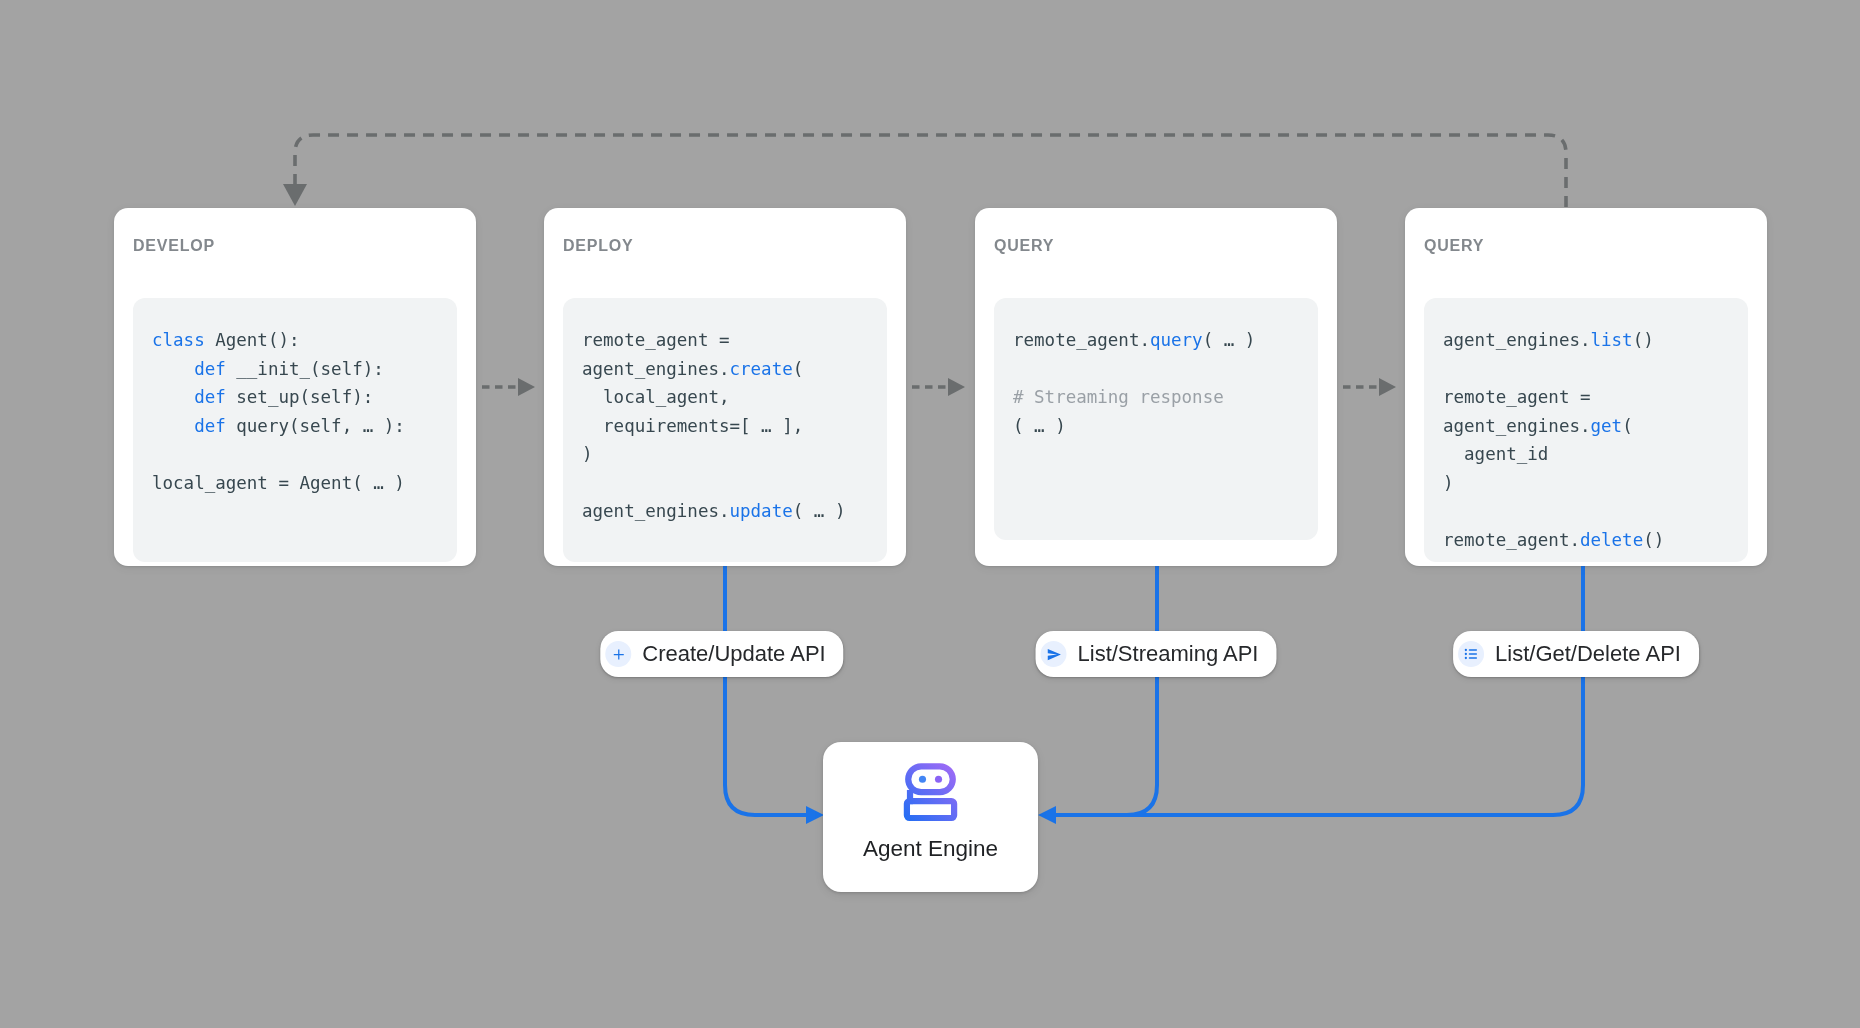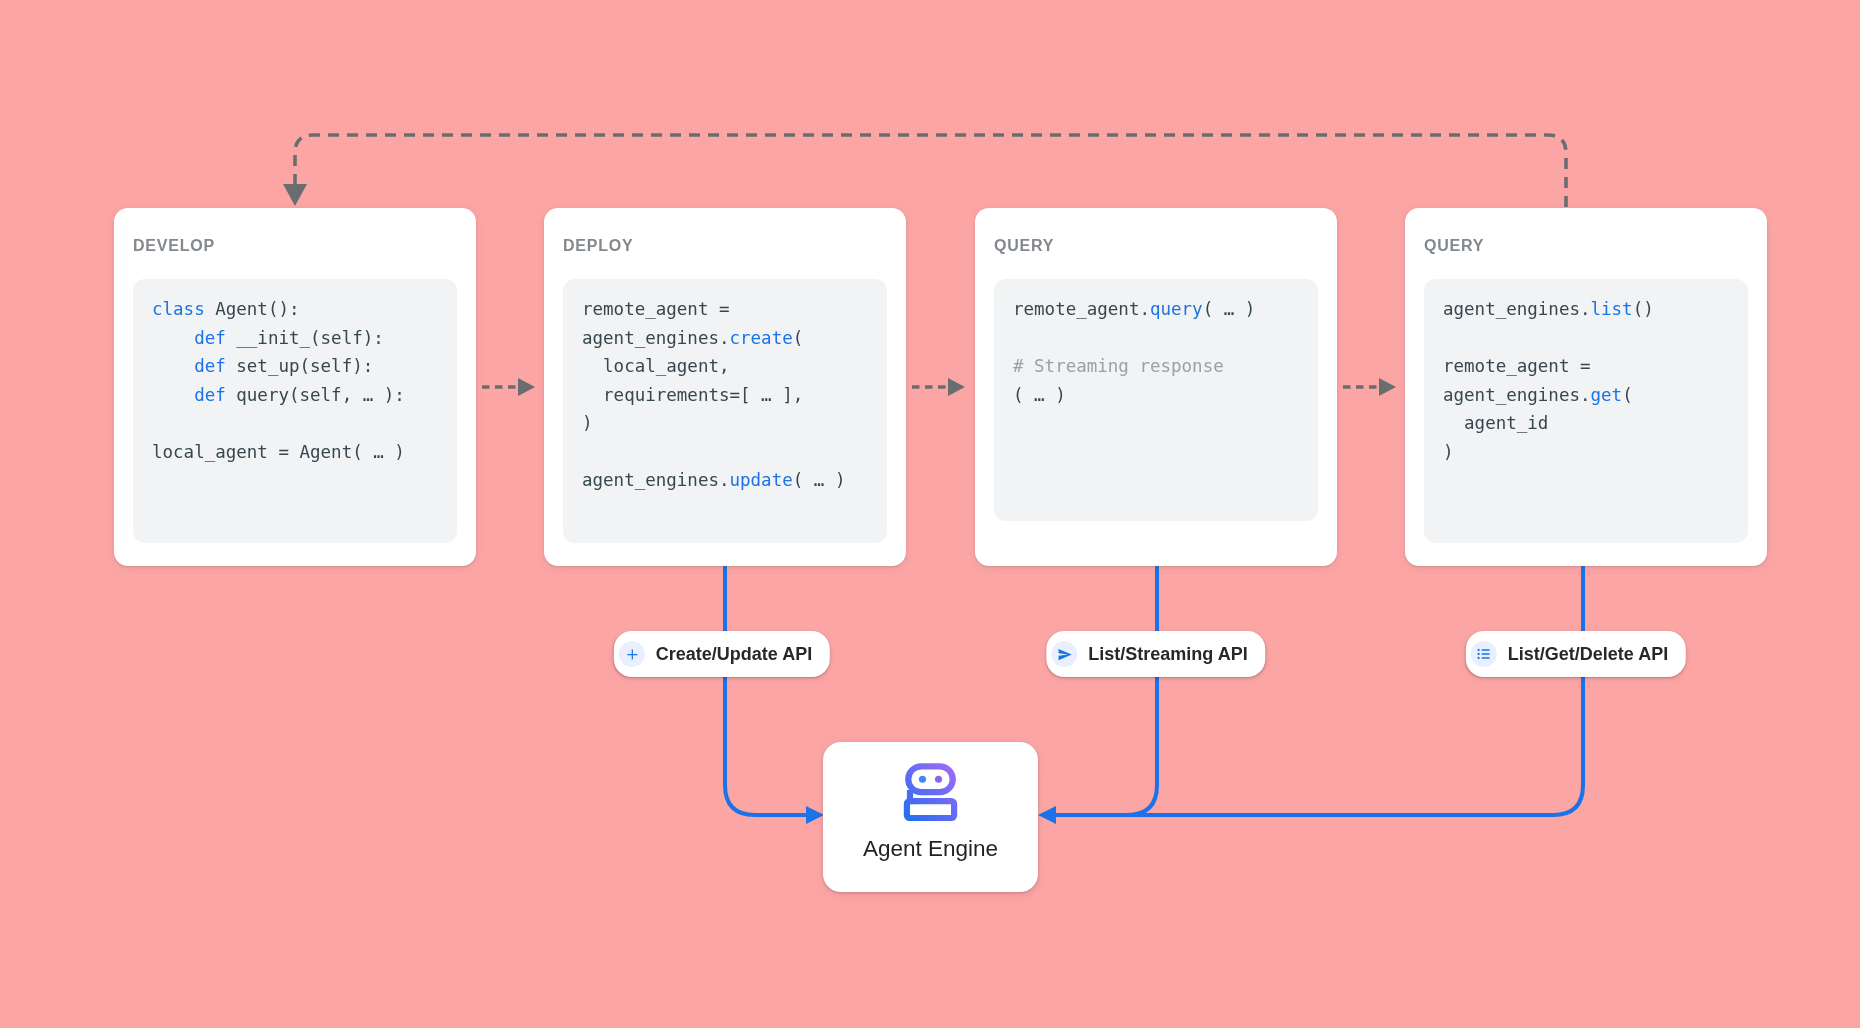--- a/index.html
+++ b/index.html
@@ -1,41 +1,41 @@
 <!DOCTYPE html>
 <html><head>
 <meta charset="utf-8">
 <style>
   html,body{margin:0;padding:0;}
   body{background:#F1EFEC;font-family:"Liberation Sans",sans-serif;}
-  .stage{position:relative;width:1860px;height:1028px;background:#fca5a5;overflow:hidden;}
+  .stage{position:relative;width:1860px;height:1028px;background:#a3a3a3;overflow:hidden;}
   .connector-layer{position:absolute;left:0;top:0;z-index:0;}
 
   
   .card{position:absolute;top:208px;width:362px;height:358px;background:#FFFFFF;
         border-radius:14px;box-sizing:border-box;padding:30px 19px 22px 19px;
         box-shadow:0 1px 2px rgba(60,64,67,.18),0 2px 8px rgba(60,64,67,.08);z-index:2;}
   .card-title{font-size:16px;font-weight:700;color:#83888D;letter-spacing:.8px;line-height:16px;}
-  .code-block{margin-top:25px;background:#F1F3F4;border-radius:12px;box-sizing:border-box;
-              padding:16px 19px;height:264px;overflow:hidden;}
+  .code-block{margin-top:44px;background:#F1F3F4;border-radius:12px;box-sizing:border-box;
+              padding:28px 19px;height:264px;overflow:hidden;}
   .code-block.short{height:242px;}
   .code-line{font-family:"DejaVu Sans Mono",monospace;font-size:17.5px;line-height:28.5px;
              white-space:pre;height:28.5px;}
   .tok-kw{color:#1A73E8;}
   .tok-pl{color:#37474F;}
   .tok-cm{color:#9AA0A6;}
 
   
   .pill{position:absolute;top:631px;height:36px;transform:translateX(-50%);
         display:flex;align-items:center;gap:11px;background:#FFFFFF;border-radius:18px;
         padding:5px 18px 5px 5px;box-sizing:content-box;z-index:3;
         box-shadow:0 1px 2px rgba(0,0,0,.2),0 2px 6px rgba(0,0,0,.09);}
   .pill-icon{width:26px;height:26px;border-radius:50%;background:#E8F0FE;flex:0 0 auto;
              display:flex;align-items:center;justify-content:center;}
-  .pill-label{font-size:18px;color:#26282B;white-space:nowrap;line-height:26px;font-weight:bold;}
+  .pill-label{font-size:22px;color:#26282B;white-space:nowrap;line-height:26px;}
 
   
   .engine{position:absolute;left:823px;top:742px;width:215px;height:150px;background:#FFFFFF;
           border-radius:18px;z-index:3;display:flex;flex-direction:column;align-items:center;
           box-shadow:0 1px 3px rgba(0,0,0,.16),0 3px 10px rgba(0,0,0,.08);}
   .engine-icon{margin-top:21px;}
   .engine-label{margin-top:12px;font-size:22.5px;font-weight:400;color:#1F2124;}
 </style>
 </head>
 <body>
@@ -113,20 +113,21 @@
   <div class="card" style="left:1405px">
     <div class="card-title">QUERY</div>
     <div class="code-block">
         <div class="code-line"><span class="tok-pl">agent_engines.</span><span class="tok-kw">list</span><span class="tok-pl">()</span></div>
         <div class="code-line">&nbsp;</div>
         <div class="code-line"><span class="tok-pl">remote_agent =</span></div>
         <div class="code-line"><span class="tok-pl">agent_engines.</span><span class="tok-kw">get</span><span class="tok-pl">(</span></div>
         <div class="code-line"><span class="tok-pl">  agent_id</span></div>
         <div class="code-line"><span class="tok-pl">)</span></div>
         <div class="code-line">&nbsp;</div>
+        <div class="code-line"><span class="tok-pl">remote_agent.</span><span class="tok-kw">delete</span><span class="tok-pl">()</span></div>
       </div>
   </div>
 
   <div class="pill" style="left:722px">
     <span class="pill-icon">
       <svg width="15" height="15" viewBox="0 0 24 24">
           <path d="M11 4h2v16h-2z M4 11h16v2H4z" fill="#1A73E8"></path>
         </svg>
     </span>
     <span class="pill-label">Create/Update API</span>

